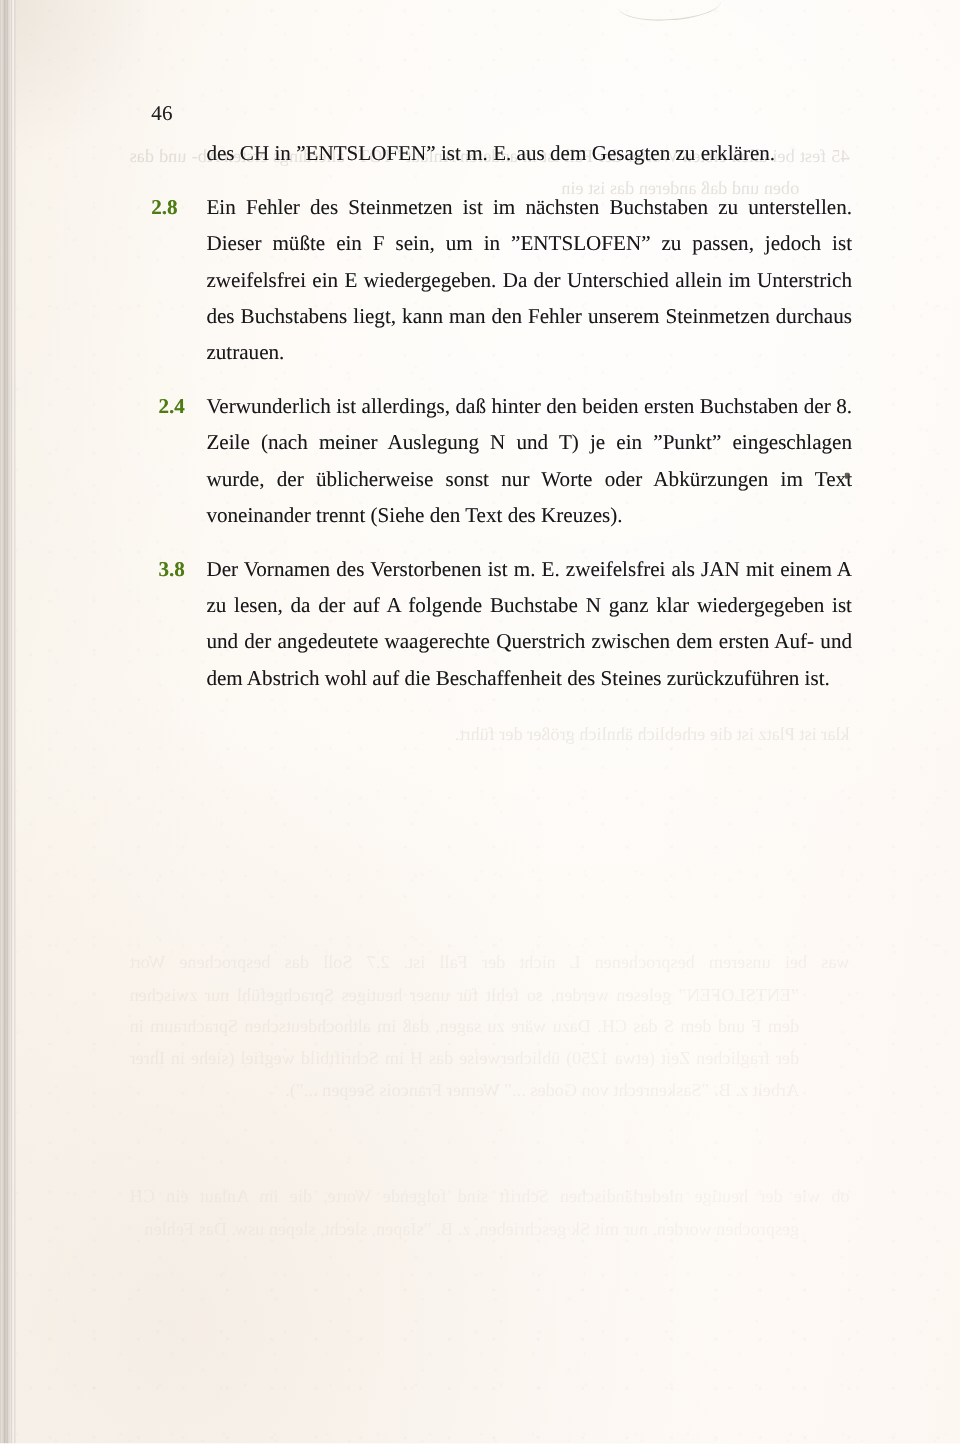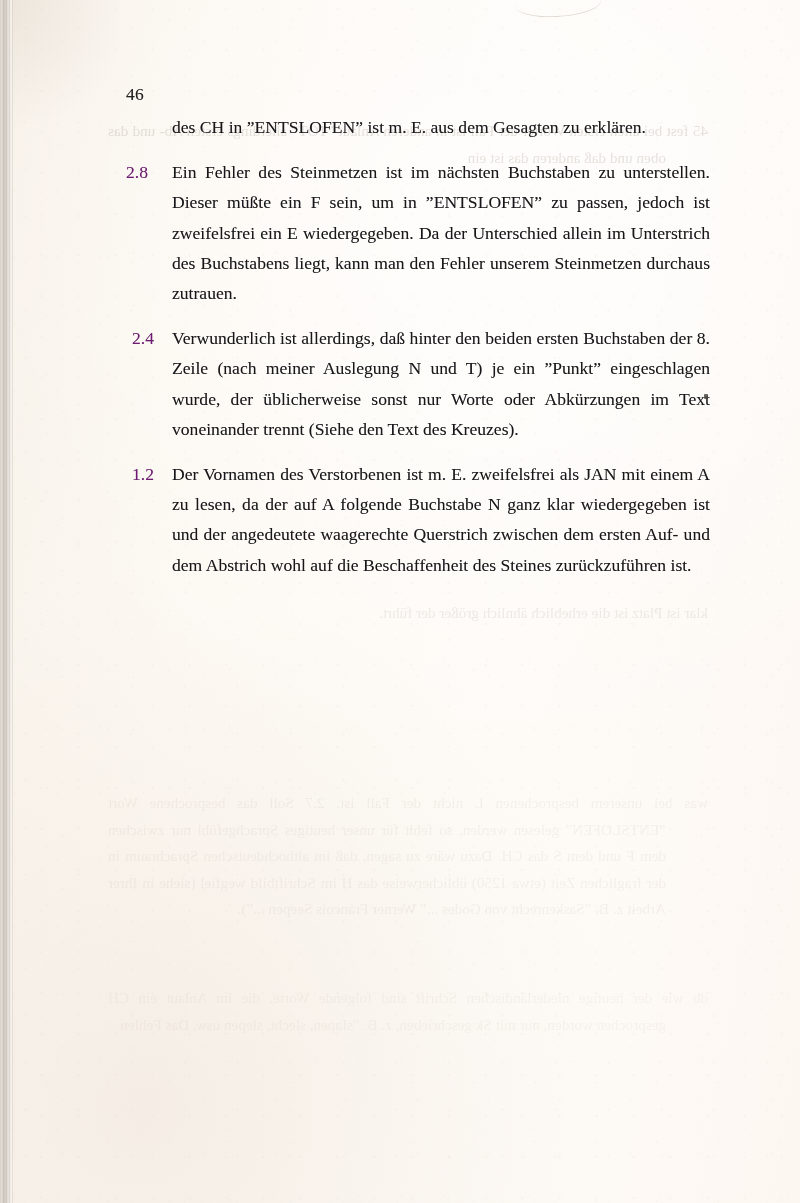--- a/index.html
+++ b/index.html
@@ -130,21 +130,22 @@
     padding-left: 46px;
     text-indent: 0;
   }
   .para-num > .num {
     position: absolute;
     left: 0;
     top: 0;
     width: 40px;
     text-align: left;
     font-size: 17.6px;
-    color: #701a75;
+    color: #4d7c0f;
+    font-weight: bold;
   }
   
   .para-num.shift > .num { left: 6px; }
   .para-num.shift { padding-left: 46px; }
 
   
   .textblock, .folio {
     text-rendering: optimizeLegibility;
     text-shadow: 0 0 .35px rgba(23,23,26,.30);
   }
@@ -218,21 +219,21 @@
         <span class="num">2.8</span>
         <span>Ein Fehler des Steinmetzen ist im nächsten Buchstaben zu unterstellen. Dieser müßte ein F sein, um in ”ENTSLOFEN” zu passen, jedoch ist zweifelsfrei ein E wiedergegeben. Da der Unterschied allein im Unterstrich des Buchstabens liegt, kann man den Fehler unserem Steinmetzen durchaus zutrauen.</span>
       </div>
 
       <div class="para-num shift">
         <span class="num">2.4</span>
         <span>Verwunderlich ist allerdings, daß hinter den beiden ersten Buchstaben der 8. Zeile (nach meiner Auslegung N und T) je ein ”Punkt” eingeschlagen wurde, der üblicherweise sonst nur Worte oder Abkürzungen im Text voneinander trennt (Siehe den Text des Kreuzes).</span>
       </div>
 
       <div class="para-num shift">
-        <span class="num">1.2</span>
+        <span class="num">3.8</span>
         <span>Der Vornamen des Verstorbenen ist m. E. zweifelsfrei als JAN mit einem A zu lesen, da der auf A folgende Buchstabe N ganz klar wiedergegeben ist und der angedeutete waagerechte Querstrich zwischen dem ersten Auf- und dem Abstrich wohl auf die Beschaffenheit des Steines zurückzuführen ist.</span>
       </div>
 
     </div>
   </div>
 
   <div class="scan-edge"></div>
   <div class="scan-edge-lines"></div>
   <div class="speck speck-right"></div>
   <div class="smudge-top"></div>

